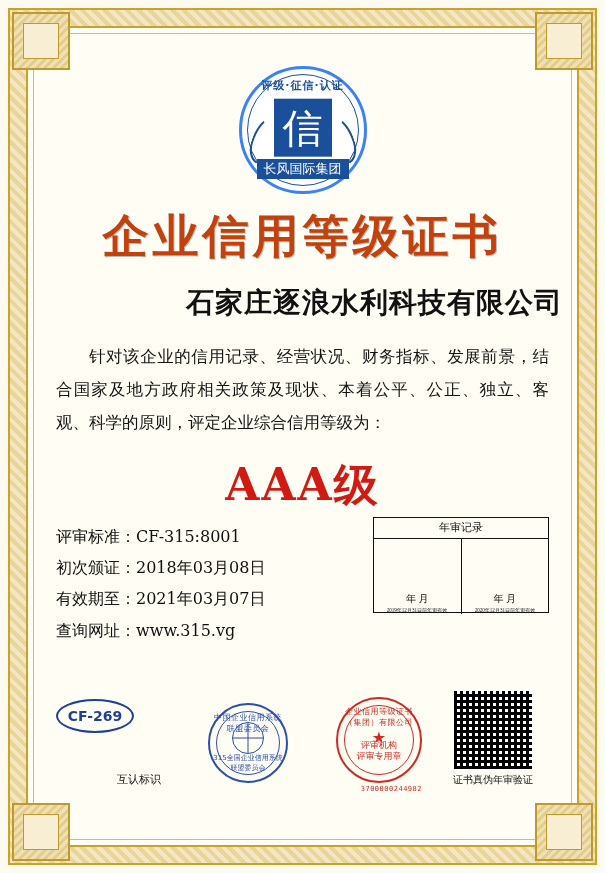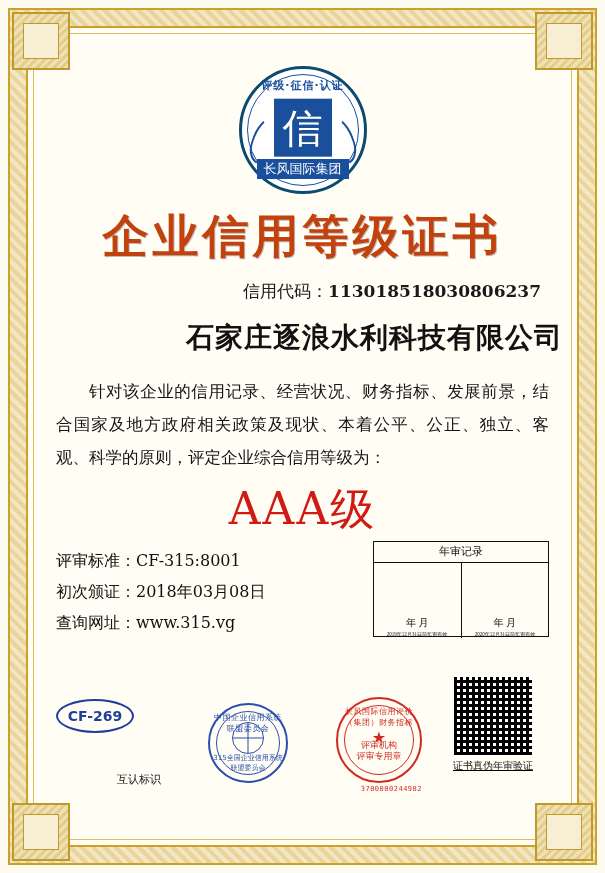--- a/index.html
+++ b/index.html
@@ -51,21 +51,21 @@
     position:absolute;left:42px;top:42px;right:42px;bottom:42px;
   }
 
   
   .emblem-wrap{
     display:flex;justify-content:center;align-items:center;
     margin-top:24px;
   }
   .emblem{
     position:relative;width:128px;height:128px;border-radius:50%;
-    border:3px solid #0c4a6e;
+    border:3px solid #3b82f6;
     background:#ffffff;
     box-sizing:border-box;
   }
   .emblem .ring2{
     position:absolute;left:5px;top:5px;right:5px;bottom:5px;
     border:1px solid #1a4f9c;border-radius:50%;
   }
   .emblem .arc-text{
     position:absolute;left:0;right:0;top:9px;text-align:center;
     font-size:11px;color:#1a4f9c;letter-spacing:1px;
@@ -133,23 +133,23 @@
     line-height:2.0;
     color:#151515;
     text-align:justify;
     font-family:"DejaVu Serif", serif;
   }
   .body-text p{margin:0;}
   .body-text .indent{text-indent:2em;}
 
   .grade{
     text-align:center;
-    margin-top:6px;
+    margin-top:17px;
     font-size:44px;
-    font-weight:normal;
+    font-weight:bold;
     color:#d01a14;
     letter-spacing:2px;
     font-family:"DejaVu Serif", serif;
   }
 
   
   .lower{
     position:relative;
     margin-top:6px;
     padding:0 14px;
@@ -249,21 +249,21 @@
     left:0;right:0;top:50%;width:auto;height:1px;transform:translateY(-50%);
   }
   .seal-code{
     position:absolute;left:280px;bottom:24px;width:86px;text-align:right;
     font-size:7px;color:#cf2a22;letter-spacing:.5px;
     font-family:"DejaVu Sans Mono", monospace;
   }
 
   
   .qr-wrap{
-    position:absolute;right:18px;bottom:44px;width:78px;text-align:center;text-decoration:underline;
+    position:absolute;right:18px;bottom:30px;width:78px;text-align:center;
   }
   .qr{
     width:78px;height:78px;
     background-color:#ffffff;
     background-image:
       repeating-linear-gradient(0deg,#000 0 3px,transparent 3px 6px),
       repeating-linear-gradient(90deg,#000 0 3px,transparent 3px 6px);
     background-size:6px 6px,6px 6px;
     background-blend-mode:multiply;
     border:1px solid #fff;
@@ -294,36 +294,34 @@
         <div class="arc-text">评级·征信·认证</div>
         <div class="leaf-l"></div>
         <div class="leaf-r"></div>
         <div class="center-sq">信</div>
         <div class="bottom-band">长风国际集团</div>
       </div>
     </div>
 
     <div class="main-title">企业信用等级证书</div>
 
-    <div class="code-line">
-      <span>信用代码：</span><b>113018518030806237</b>
-    </div>
 
     <div class="company">石家庄逐浪水利科技有限公司</div>
 
     <div class="body-text">
       <p class="indent">针对该企业的信用记录、经营状况、财务指标、发展前景，结合国家及地方政府相关政策及现状、本着公平、公正、独立、客观、科学的原则，评定企业综合信用等级为：</p>
     </div>
 
     <div class="grade">AAA级</div>
 
     <div class="lower">
       <div class="info-list">
         <div>评审标准：CF-315:8001</div>
         <div>初次颁证：2018年03月08日</div>
+        <div>有效期至：2021年03月07日</div>
         <div>查询网址：www.315.vg</div>
       </div>
 
       <div class="annual-box">
         <div class="annual-title">年审记录</div>
         <div class="annual-cells">
           <div class="annual-cell">
             <div class="annual-ym">年   月</div>
             <div class="annual-note">2019年12月31日前年审有效</div>
           </div>
@@ -342,21 +340,21 @@
 
       <div class="seal-round seal-blue">
         <div class="inner-ring"></div>
         <div class="arc-top">中国企业信用系统联盟委员会</div>
         <div class="globe"></div>
         <div class="arc-bottom">315全国企业信用系统联盟委员会</div>
       </div>
 
       <div class="seal-round seal-red">
         <div class="inner-ring"></div>
-        <div class="arc-top">长风国际信用评价（集团）财务指标</div>
+        <div class="arc-top">企业信用等级证书（集团）有限公司</div>
         <div class="star">★</div>
         <div class="mid" style="margin-top:22px;">
           <span>评审机构</span><br>
           <span>评审专用章</span>
         </div>
       </div>
       <div class="seal-code">3700000244982</div>
 
       <div class="qr-wrap">
         <div class="qr"></div>

